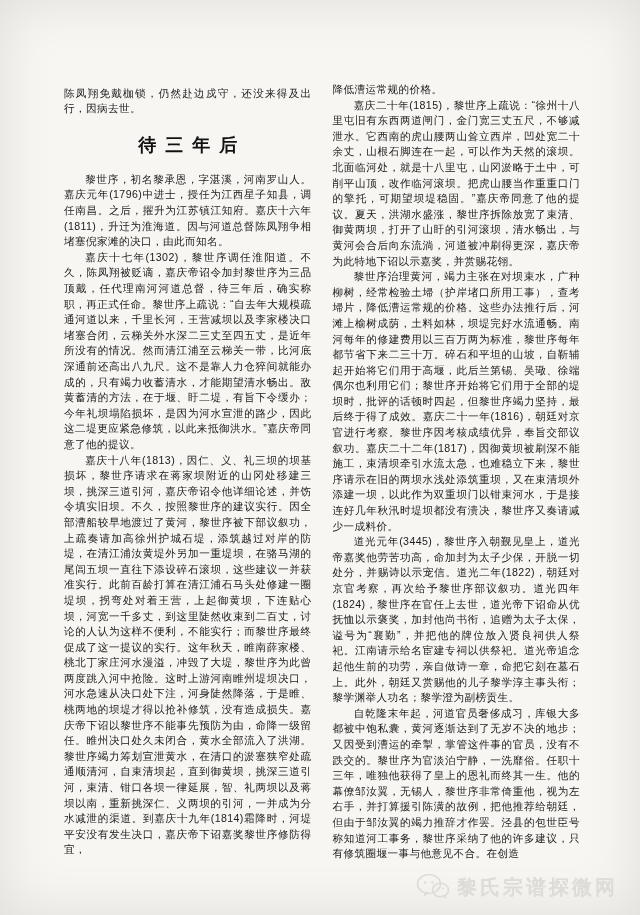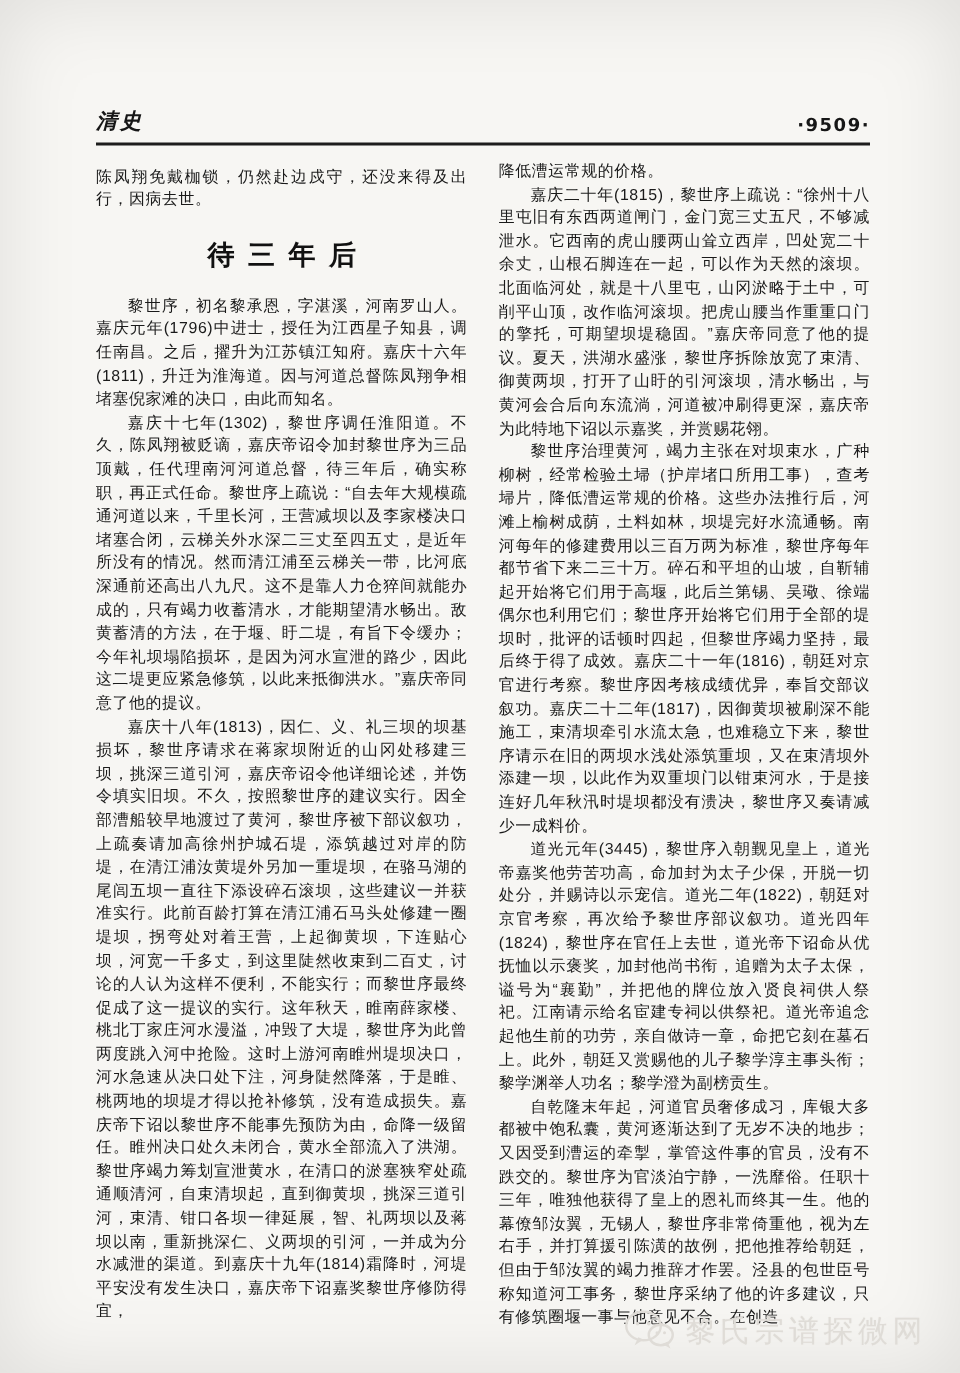--- a/index.html
+++ b/index.html
@@ -81,39 +81,35 @@
     right: 22px;
     bottom: 14px;
     display: flex;
     align-items: center;
     gap: 7px;
     color: #dddad5;
     user-select: none;
   }
   .watermark-text {
     font-size: 20px;
-    font-weight: normal;
+    font-weight: bold;
     letter-spacing: 3px;
     color: #dfdcd7;
     text-shadow: 0 0 1px #eceae6;
   }
   .wechat-icon svg {
     display: block;
   }
 </style>
 </head>
 <body>
 
 <div class="page">
   <div class="page-inner">
 
-    <div class="page-header">
-      <span class="book-title">清史</span>
-      <span class="page-number">·9509·</span>
-    </div>
 
     <div class="columns">
 
       <div class="col">
         <p class="noindent">陈凤翔免戴枷锁，仍然赴边戍守，还没来得及出行，因病去世。</p>
         <h2 class="article-title">待三年后</h2>
         <p>黎世序，初名黎承恩，字湛溪，河南罗山人。嘉庆元年(1796)中进士，授任为江西星子知县，调任南昌。之后，擢升为江苏镇江知府。嘉庆十六年(1811)，升迁为淮海道。因与河道总督陈凤翔争相堵塞倪家滩的决口，由此而知名。</p>
         <p>嘉庆十七年(1302)，黎世序调任淮阳道。不久，陈凤翔被贬谪，嘉庆帝诏令加封黎世序为三品顶戴，任代理南河河道总督，待三年后，确实称职，再正式任命。黎世序上疏说：“自去年大规模疏通河道以来，千里长河，王营减坝以及李家楼决口堵塞合闭，云梯关外水深二三丈至四五丈，是近年所没有的情况。然而清江浦至云梯关一带，比河底深通前还高出八九尺。这不是靠人力仓猝间就能办成的，只有竭力收蓄清水，才能期望清水畅出。敌黄蓄清的方法，在于堰、盱二堤，有旨下令缓办；今年礼坝塌陷损坏，是因为河水宣泄的路少，因此这二堤更应紧急修筑，以此来抵御洪水。”嘉庆帝同意了他的提议。</p>
         <p>嘉庆十八年(1813)，因仁、义、礼三坝的坝基损坏，黎世序请求在蒋家坝附近的山冈处移建三坝，挑深三道引河，嘉庆帝诏令他详细论述，并饬令填实旧坝。不久，按照黎世序的建议实行。因全部漕船较早地渡过了黄河，黎世序被下部议叙功，上疏奏请加高徐州护城石堤，添筑越过对岸的防堤，在清江浦汝黄堤外另加一重堤坝，在骆马湖的尾闾五坝一直往下添设碎石滚坝，这些建议一并获准实行。此前百龄打算在清江浦石马头处修建一圈堤坝，拐弯处对着王营，上起御黄坝，下连贴心坝，河宽一千多丈，到这里陡然收束到二百丈，讨论的人认为这样不便利，不能实行；而黎世序最终促成了这一提议的实行。这年秋天，睢南薛家楼、桃北丁家庄河水漫溢，冲毁了大堤，黎世序为此曾两度跳入河中抢险。这时上游河南睢州堤坝决口，河水急速从决口处下注，河身陡然降落，于是睢、桃两地的坝堤才得以抢补修筑，没有造成损失。嘉庆帝下诏以黎世序不能事先预防为由，命降一级留任。睢州决口处久未闭合，黄水全部流入了洪湖。黎世序竭力筹划宣泄黄水，在清口的淤塞狭窄处疏通顺清河，自束清坝起，直到御黄坝，挑深三道引河，束清、钳口各坝一律延展，智、礼两坝以及蒋坝以南，重新挑深仁、义两坝的引河，一并成为分水减泄的渠道。到嘉庆十九年(1814)霜降时，河堤平安没有发生决口，嘉庆帝下诏嘉奖黎世序修防得宜，</p>
       </div>

